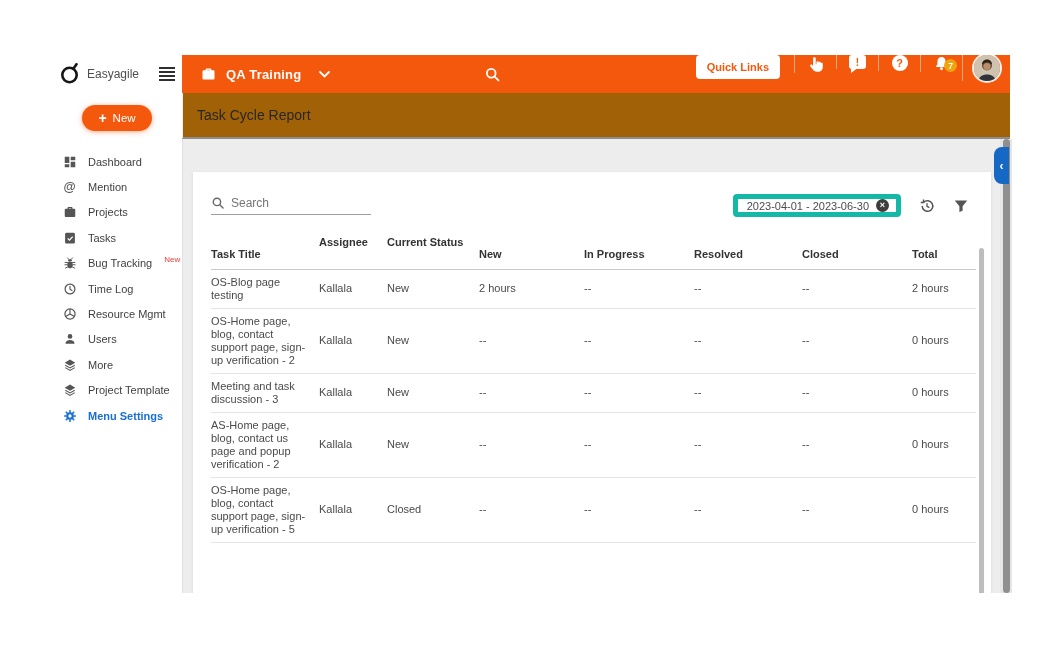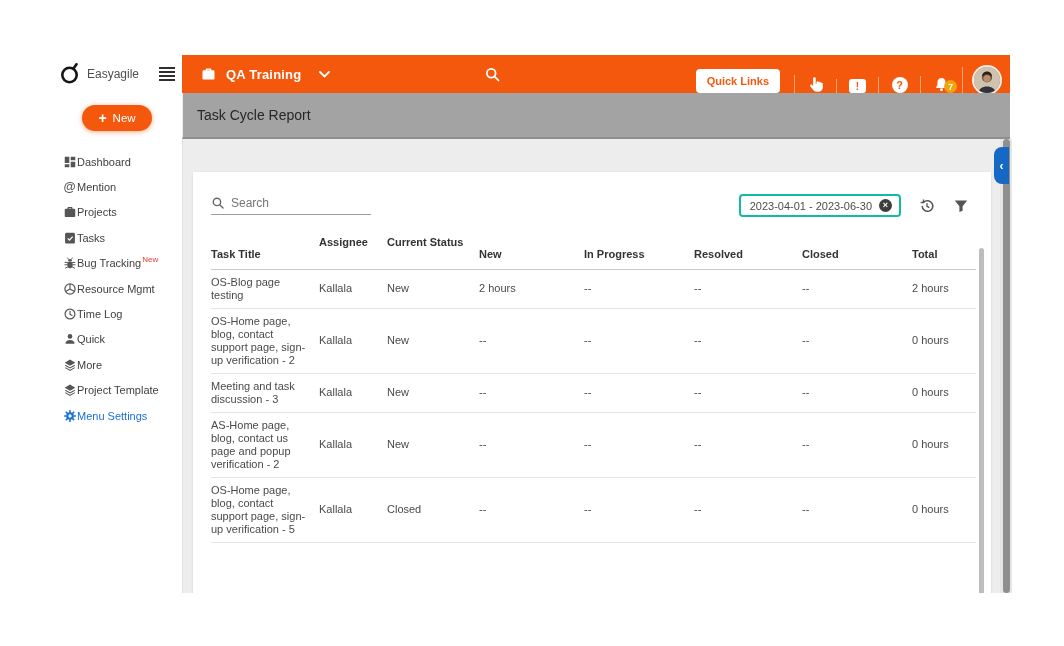--- a/index.html
+++ b/index.html
@@ -16,21 +16,21 @@
   .logo-name { font-size:12px; color:#4f4f4f; }
   .hamburger { display:flex; flex-direction:column; gap:2.4px; cursor:pointer; padding:3px 1px; }
   .hamburger span { display:block; width:16px; height:1.9px; background:#2f2f2f; }
   
   .topbar { position:absolute; left:182px; top:55px; width:828px; height:38px;
     background:#f4580d; display:flex; align-items:stretch; color:#fff; }
   .proj-group { display:flex; align-items:center; gap:9px; padding-left:18px; }
   .proj-name { font-size:13px; font-weight:bold; letter-spacing:.2px; }
   .hdr-search { position:absolute; left:296px; top:0; height:38px; width:28px;
     display:flex; align-items:center; justify-content:center; cursor:pointer; }
-  .right-group { margin-left:auto; display:flex; align-items:flex-end; }
+  .right-group { margin-left:auto; display:flex; align-items:flex-start; }
   .hdr-cell { display:flex; align-items:center; justify-content:center; width:42px;
     border-left:1px solid rgba(255,255,255,.45); cursor:pointer; position:relative; }
   .hdr-cell.ql { width:auto; padding:0 14px; border-left:none; cursor:default; }
   .quick-links { background:#fff; color:#f4580d; font-size:11px; font-weight:bold;
     border:none; border-radius:4px; padding:6px 11px; cursor:pointer; }
   .bubble-ic { width:17px; height:14px; background:#fff; border-radius:3px; position:relative;
     display:flex; align-items:center; justify-content:center; color:#f4580d; font-weight:bold; font-size:10px; }
   .bubble-ic::after { content:""; position:absolute; left:2px; bottom:-4px;
     border:4px solid transparent; border-top-color:#fff; border-left-color:#fff; border-width:3px 4px; }
   .help-ic { width:16px; height:16px; background:#fff; border-radius:50%; color:#f4580d;
@@ -41,44 +41,44 @@
   .avatar-cell { width:48px; }
   .avatar { width:26px; height:26px; border-radius:50%; overflow:hidden;
     box-shadow:0 0 0 2px rgba(255,255,255,.9); background:linear-gradient(135deg,#cfc2b2,#93826f); position:relative; }
   
   .sidebar { position:absolute; left:55px; top:93px; width:127px; height:500px; background:#fff; }
   .new-btn { margin:12px 0 18px 27px; width:70px; height:26px; border-radius:14px; border:none;
     background:#f4580d; color:#fff; font-size:11.5px; display:flex; align-items:center;
     justify-content:center; gap:6px; cursor:pointer; box-shadow:0 1px 5px rgba(244,88,13,.5); }
   .plus { font-size:14px; font-weight:bold; line-height:1; }
   .nav { display:flex; flex-direction:column; }
-  .nav-item { height:25.4px; display:flex; align-items:center; padding-left:7px;
+  .nav-item { height:25.4px; display:flex; align-items:center; gap:11px; padding-left:7px;
     cursor:pointer; font-size:11px; color:#3f3f3f; white-space:nowrap; }
   .nav-item .ic { width:15px; height:15px; flex:0 0 15px; color:#5b5b5b; display:flex; align-items:center; justify-content:center; }
-  .nav-item.accent, .nav-item.accent .ic { color:#1a6fd4; }
+  .nav-item.accent, .nav-item.accent .ic { color:#1a6fd4;font-weight:bold; }
   .nav-badge { color:#e53935; font-size:8px; position:relative; top:-4px; margin-left:1px; }
   .at-glyph { font-size:12.5px; font-weight:bold; color:#555; }
   
-  .titlebar { position:absolute; left:182px; top:93px; width:828px; height:46px; background:#a3a3a3;
+  .titlebar { position:absolute; left:182px; top:93px; width:828px; height:46px; background:#a16207;
     border-bottom:2px solid #8e8e8e; border-left:1px solid #ececec;
     display:flex; align-items:center; padding-left:14px; }
   .page-title { font-size:14px; color:#272727; }
   
   .workarea { position:absolute; left:182px; top:139px; width:820px; height:454px;
     background:#ededed; overflow:hidden; border-left:1px solid #e0e0e0; }
   .card { position:absolute; left:10px; top:33px; width:798px; height:520px; background:#fff;
     box-shadow:0 1px 3px rgba(0,0,0,.10); }
   .toolbar { display:flex; align-items:center; padding:22px 22px 6px 18px; }
   .search-box { display:flex; align-items:center; gap:6px; width:160px;
     border-bottom:1px solid #9e9e9e; padding-bottom:4px; }
   .search-box input { border:none; outline:none; font-size:12px; width:130px;
     font-family:"Liberation Sans", sans-serif; color:#333; background:transparent; }
   .search-box input::placeholder { color:#757575; }
   .tb-spacer { flex:1; }
-  .date-chip { display:flex; align-items:center; gap:7px; border:2px solid #14b8a6; border-radius:4px;
+  .date-chip { display:flex; align-items:center; gap:7px; border:5px solid #14b8a6; border-radius:4px;
     height:23px; padding:0 7px 0 9px; font-size:11px; color:#4c4c4c; background:#fff; cursor:pointer; }
   .clear-ic { width:13px; height:13px; border-radius:50%; background:#3d3d3d; color:#fff;
     font-size:9px; font-weight:bold; line-height:1; display:flex; align-items:center; justify-content:center; cursor:pointer; }
   .tb-ic { margin-left:17px; cursor:pointer; display:flex; align-items:center; color:#555; }
   
   table.report { border-collapse:collapse; table-layout:fixed; width:765px; margin:10px 0 0 18px; }
   .report th { font-size:11px; font-weight:bold; color:#333; text-align:left;
     height:36px; vertical-align:bottom; padding:0 8px 9px 0; border-bottom:1px solid #c9c9c9; }
   .report th.raised { vertical-align:top; padding-top:3px; }
   .report td { font-size:11px; color:#4a4a4a; line-height:13px; padding:6px 8px 6px 0;
@@ -219,43 +219,43 @@
           <ellipse cx="8" cy="10" rx="3.1" ry="4" fill="#555"></ellipse>
           <path d="M5.2 7.4H2.4M5 10H2.2M5.2 12.6l-2.4 1.2M10.8 7.4h2.8M11 10h2.8M10.8 12.6l2.4 1.2M6.4 3.6 5.2 2.2M9.6 3.6l1.2-1.4" stroke="#555" stroke-width="1.1" fill="none" stroke-linecap="round"></path>
         </svg>
       </span>
         <span>Bug Tracking</span>
       <sup class="nav-badge">New</sup>
     </div>
     <div class="nav-item">
       <span class="ic">
         <svg width="14" height="14" viewBox="0 0 16 16">
+            <circle cx="8" cy="8" r="5.6" fill="none" stroke="#555" stroke-width="1.4"></circle>
+            <path d="M8 4.8v3.4l2.3 1.4" fill="none" stroke="#555" stroke-width="1.3" stroke-linecap="round"></path>
+          </svg>
+      </span>
+        <span>Time Log</span>
+    </div>
+    <div class="nav-item">
+      <span class="ic">
+        <svg width="14" height="14" viewBox="0 0 16 16">
             <circle cx="8" cy="8" r="5.8" fill="none" stroke="#555" stroke-width="1.4"></circle>
             <path d="M8 8V2.2M8 8l5 2.9M8 8l-5 2.9" stroke="#555" stroke-width="1.3" fill="none"></path>
           </svg>
       </span>
         <span>Resource Mgmt</span>
-    </div>
-    <div class="nav-item">
-      <span class="ic">
-        <svg width="14" height="14" viewBox="0 0 16 16">
-            <circle cx="8" cy="8" r="5.6" fill="none" stroke="#555" stroke-width="1.4"></circle>
-            <path d="M8 4.8v3.4l2.3 1.4" fill="none" stroke="#555" stroke-width="1.3" stroke-linecap="round"></path>
-          </svg>
-      </span>
-        <span>Time Log</span>
     </div>
     <div class="nav-item">
       <span class="ic">
         <svg width="14" height="14" viewBox="0 0 16 16" fill="#555">
             <circle cx="8" cy="5" r="2.7"></circle>
             <path d="M2.8 13.4c0-2.9 2.3-4.3 5.2-4.3s5.2 1.4 5.2 4.3z"></path>
           </svg>
       </span>
-        <span>Quick</span>
+        <span>Users</span>
     </div>
     <div class="nav-item">
       <span class="ic">
         <svg width="14" height="14" viewBox="0 0 16 16">
             <path d="M8 1.8 14 5.3 8 8.8 2 5.3z" fill="#555"></path>
             <path d="M2.6 8.2 8 11.4l5.4-3.2M2.6 11 8 14.2 13.4 11" fill="none" stroke="#555" stroke-width="1.2"></path>
           </svg>
       </span>
         <span>More</span>
     </div>

